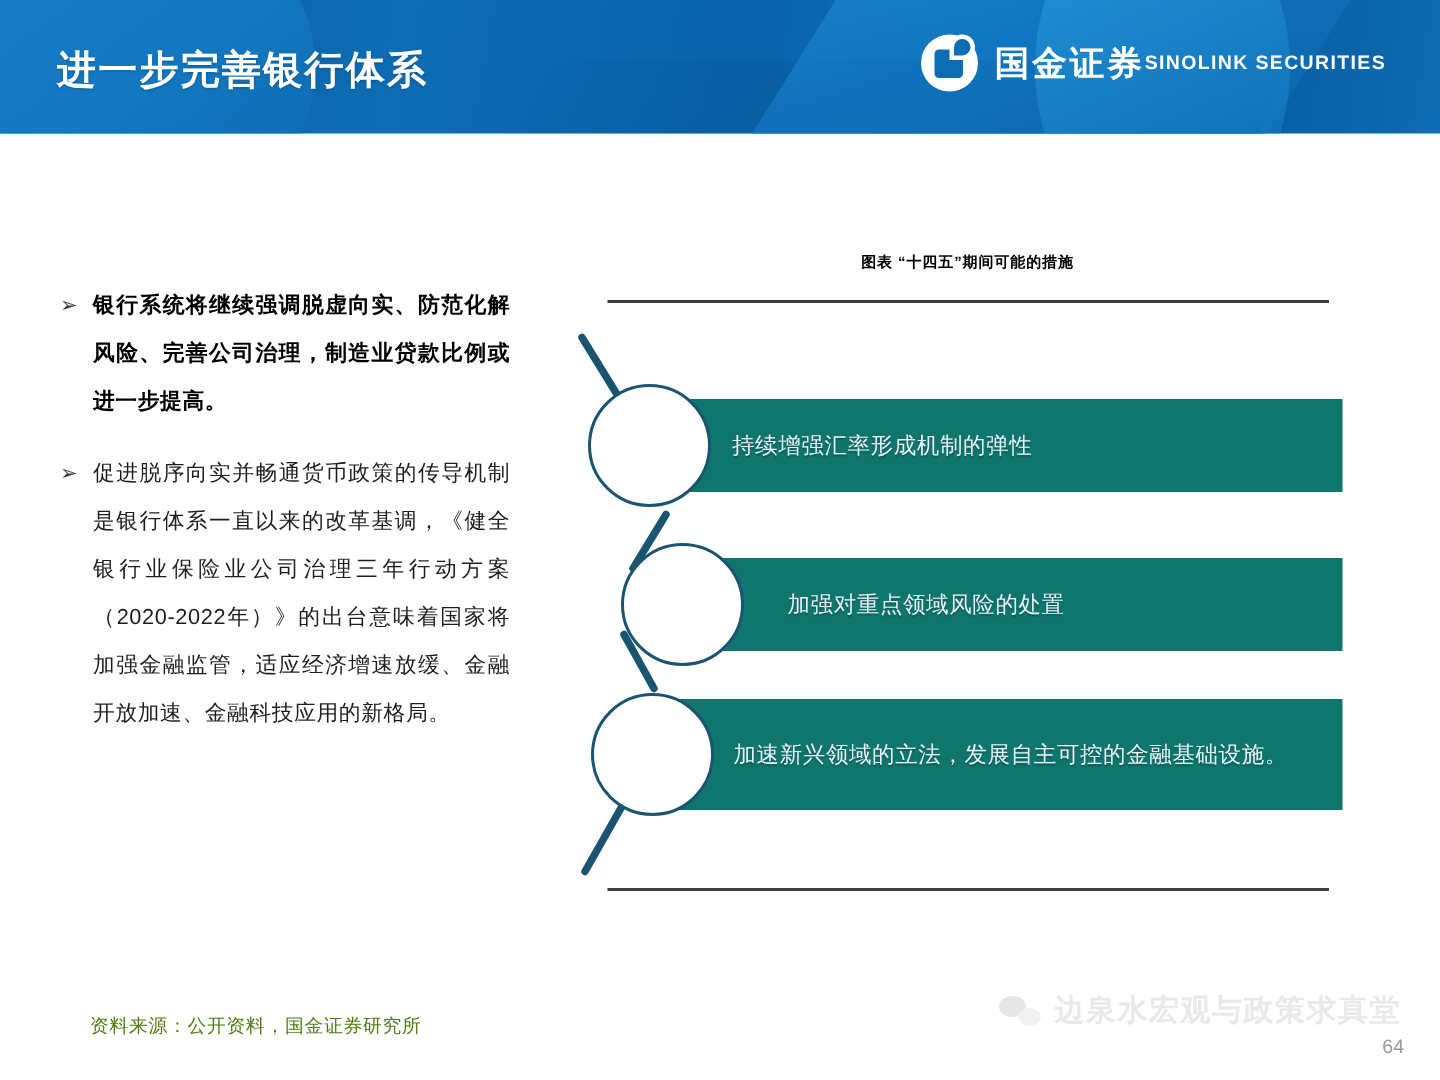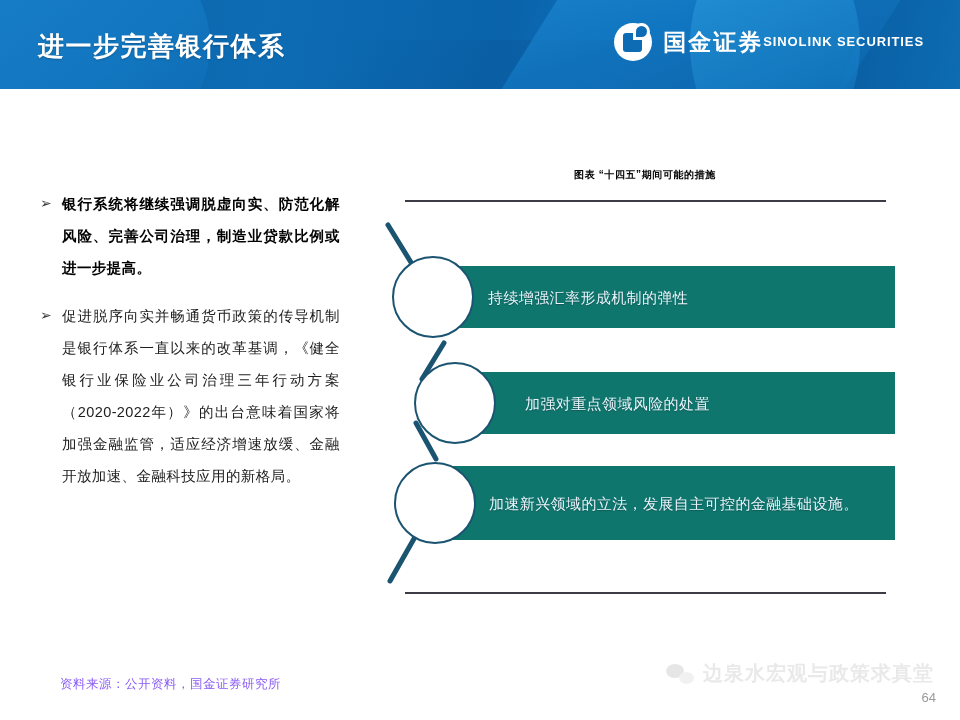--- a/index.html
+++ b/index.html
@@ -110,21 +110,21 @@
   .node-label{
     color:#eaf4fb;font-size:15px;line-height:25px;
     padding-left:18px;padding-right:14px;letter-spacing:.4px;
     text-shadow:0 1px 1px rgba(0,0,0,.25);
   }
 
   
   .source{
     position:absolute;left:60px;top:676px;
     font-family:"Liberation Serif","DejaVu Serif",serif;
-    font-size:12.5px;color:#8b5cf6;letter-spacing:.5px;
+    font-size:12.5px;color:#4d7c0f;letter-spacing:.5px;
   }
   .pagenum{
     position:absolute;right:24px;top:690px;
     font-size:13px;color:#9a9a9a;
   }
   .watermark{
     position:absolute;right:26px;top:660px;
     display:flex;align-items:center;gap:9px;
     opacity:.45;
   }

